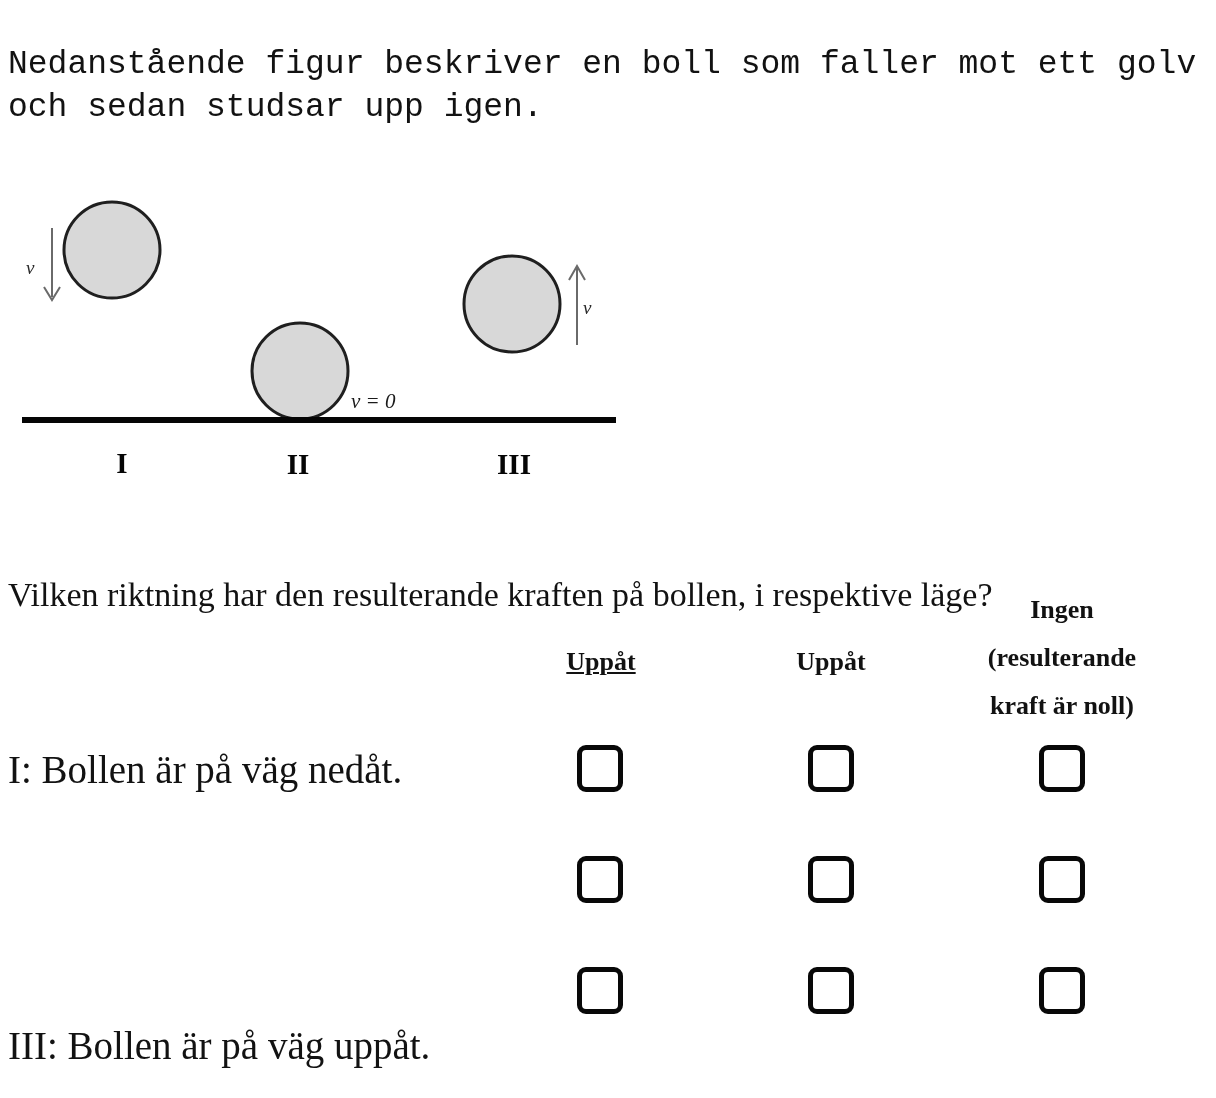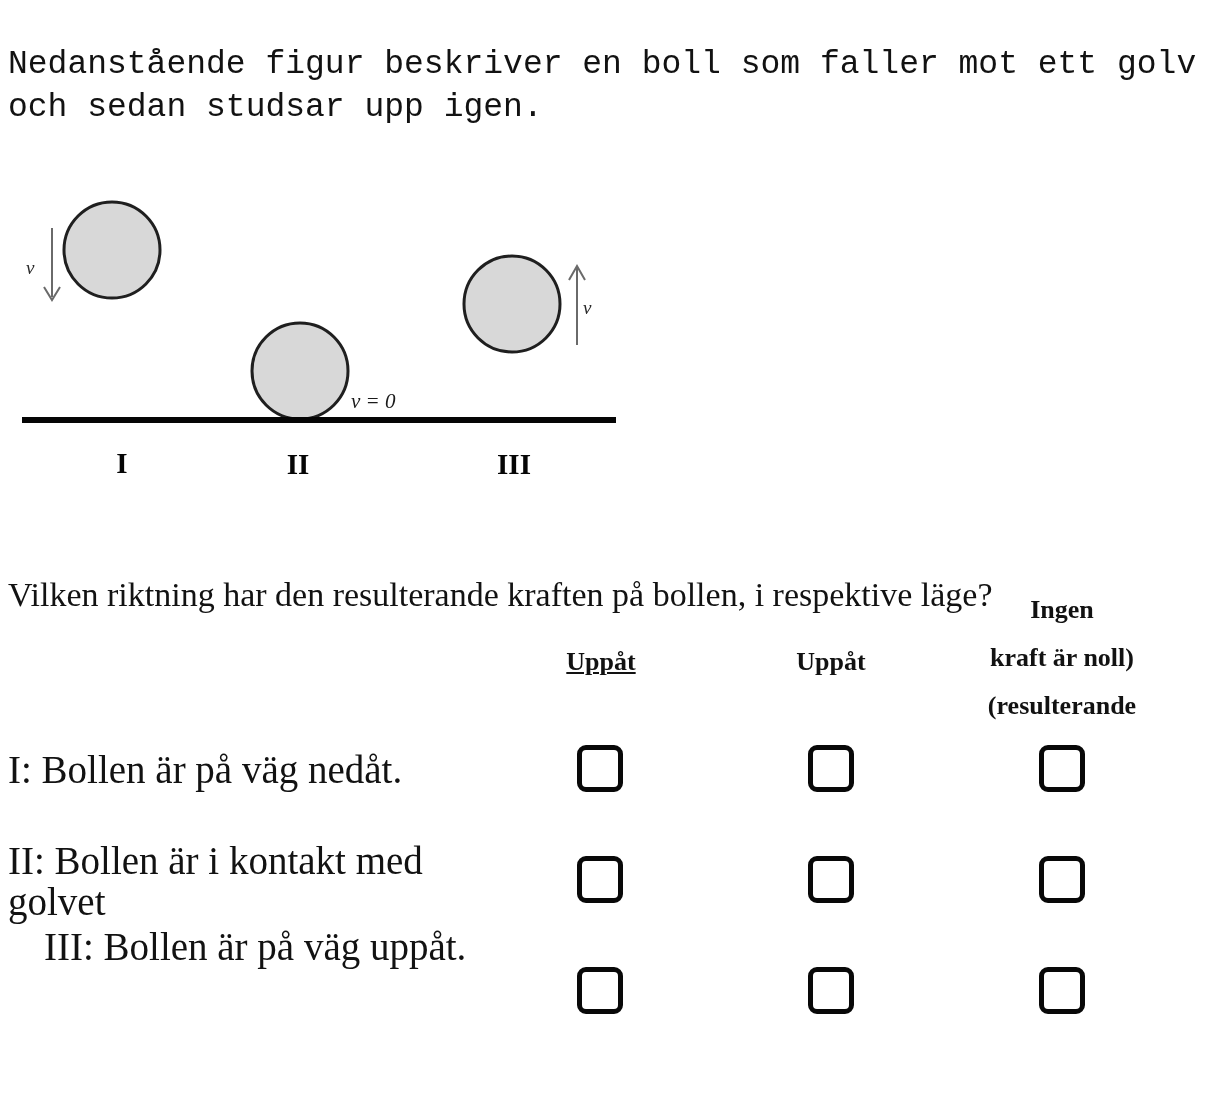--- a/index.html
+++ b/index.html
@@ -44,21 +44,21 @@
   .col-header {
     font-weight: bold; font-size: 26px;
     text-align: center; line-height: 48px;
   }
   .col-header-1 { left: 501px; top: 638px; width: 200px; text-decoration: underline; }
   .col-header-2 { left: 731px; top: 638px; width: 200px; }
   .col-header-3 { left: 947px; top: 586px; width: 230px; }
   .row-label { left: 8px; font-size: 39px; line-height: 41px; width: 480px; }
   .row-label-1 { top: 749px; }
   .row-label-2 { top: 840px; }
-  .row-label-3 { top: 926px; margin-left: 36px; }
+  .row-label-3 { top: 1025px; }
   .checkbox {
     width: 36px; height: 37px;
     border: 5px solid #080808;
     border-radius: 9px;
     background: #ffffff;
     cursor: pointer;
     box-sizing: content-box;
   }
   .cb-col-1 { left: 577px; } .cb-col-2 { left: 808px; } .cb-col-3 { left: 1039px; }
   .cb-row-1 { top: 745px; } .cb-row-2 { top: 856px; } .cb-row-3 { top: 967px; }
@@ -91,27 +91,26 @@
     <text class="roman-label" x="298" y="304" text-anchor="middle">II</text>
     <text class="roman-label" x="514" y="304" text-anchor="middle">III</text>
   </svg>
 
   <p class="abs question">Vilken riktning har den resulterande kraften på bollen, i respektive läge?</p>
 
   <div class="abs col-header col-header-1">Uppåt</div>
   <div class="abs col-header col-header-2">Uppåt</div>
   <div class="abs col-header col-header-3">
     <div>Ingen</div>
+    <div>(resulterande</div>
     <div>kraft är noll)</div>
-    <div>(resulterande</div>
   </div>
 
   <div class="abs row-label row-label-1">I: Bollen är på väg nedåt.</div>
   <div class="abs row-label row-label-2">
-    <div>II: Bollen är i kontakt med golvet</div>
   </div>
   <div class="abs row-label row-label-3">III: Bollen är på väg uppåt.</div>
 
   <div class="abs checkbox cb-row-1 cb-col-1" role="checkbox" aria-checked="false"></div>
   <div class="abs checkbox cb-row-1 cb-col-2" role="checkbox" aria-checked="false"></div>
   <div class="abs checkbox cb-row-1 cb-col-3" role="checkbox" aria-checked="false"></div>
 
   <div class="abs checkbox cb-row-2 cb-col-1" role="checkbox" aria-checked="false"></div>
   <div class="abs checkbox cb-row-2 cb-col-2" role="checkbox" aria-checked="false"></div>
   <div class="abs checkbox cb-row-2 cb-col-3" role="checkbox" aria-checked="false"></div>

